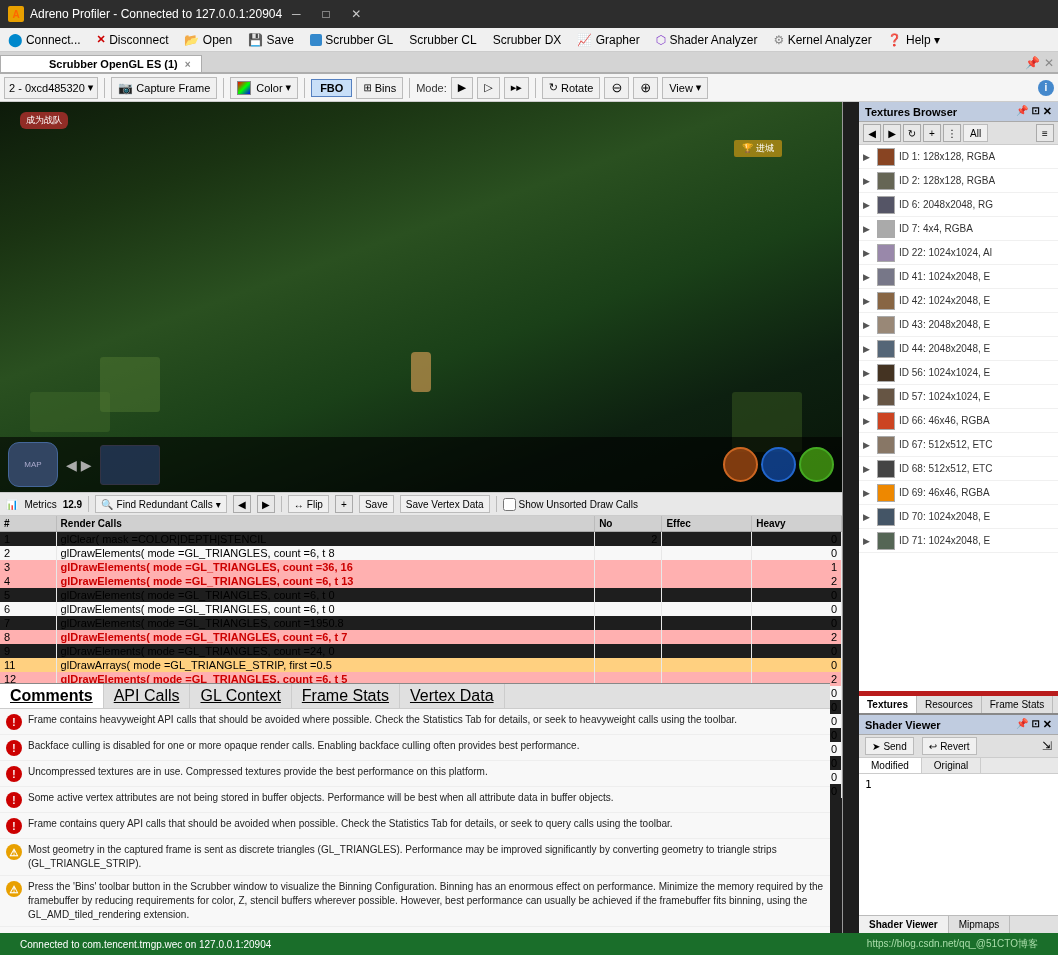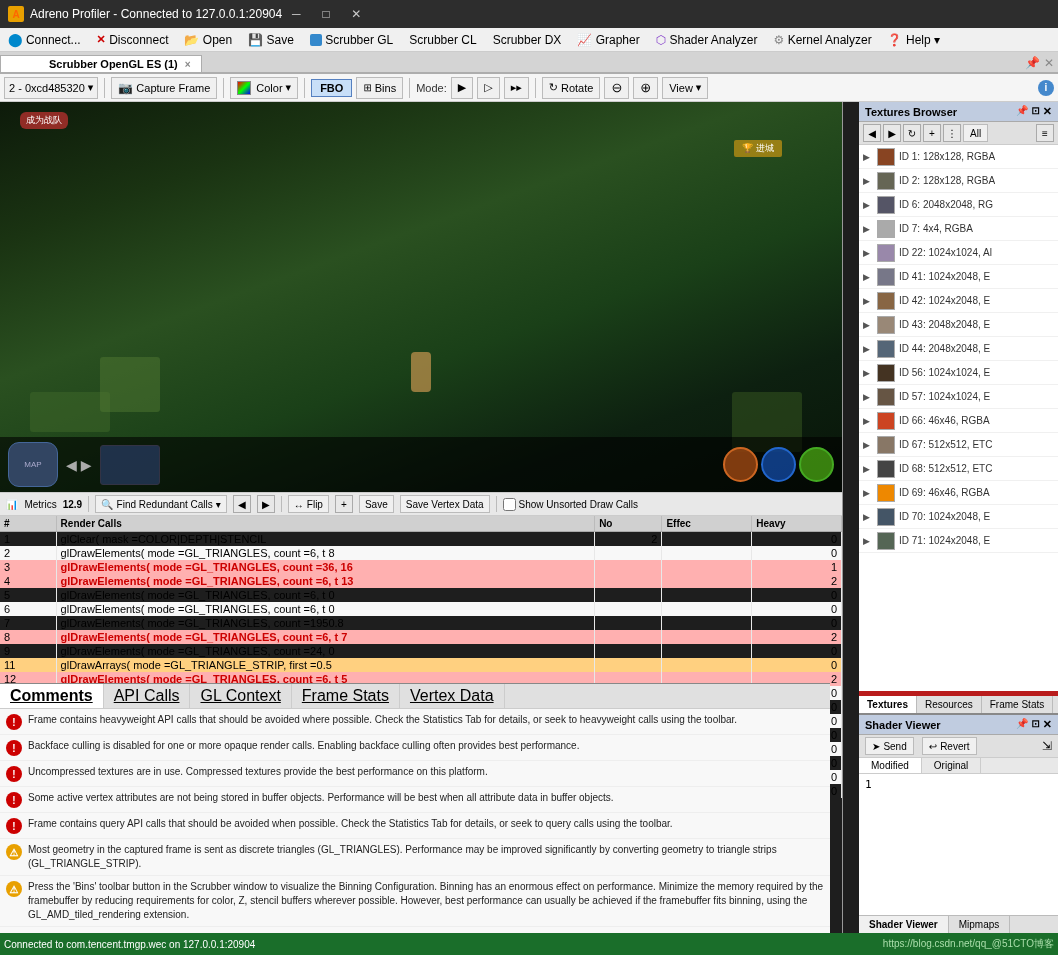--- a/index.html
+++ b/index.html
@@ -592,16 +592,16 @@
         <div class="comment-text">Most geometry in the captured frame is sent as discrete triangles (GL_TRIANGLES). Performance may be improved significantly by converting geometry to triangle strips (GL_TRIANGLE_STRIP).</div>
       </div>
       <div class="comment-row">
         <div class="comment-icon warning">⚠</div>
         <div class="comment-text">Press the 'Bins' toolbar button in the Scrubber window to visualize the Binning Configuration. Binning has an enormous effect on performance. Minimize the memory required by the framebuffer by reducing requirements for color, Z, stencil buffers wherever possible. However, best performance can usually be achieved if the framebuffer fits binning, using the GL_AMD_tiled_rendering extension.</div>
       </div>
     </div>
 
 </div>
 
-<div id="statusbar" style="position:absolute;bottom:0;left:0;right:0;background:#1a6e2a;color:#fff;height:22px;display:flex;align-items:center;padding:0 4px;font-size:10px;">
+<div id="statusbar" style="position:absolute;bottom:0;left:0;right:0;background:#1a6e2a;color:#fff;height:22px;display:flex;align-items:center;padding:0 20px;font-size:10px;">
   <span>Connected to com.tencent.tmgp.wec on 127.0.0.1:20904</span>
   <span style="margin-left:auto;color:#aaddaa;">https://blog.csdn.net/qq_@51CTO博客</span>
 </div>
 
 </body></html>

